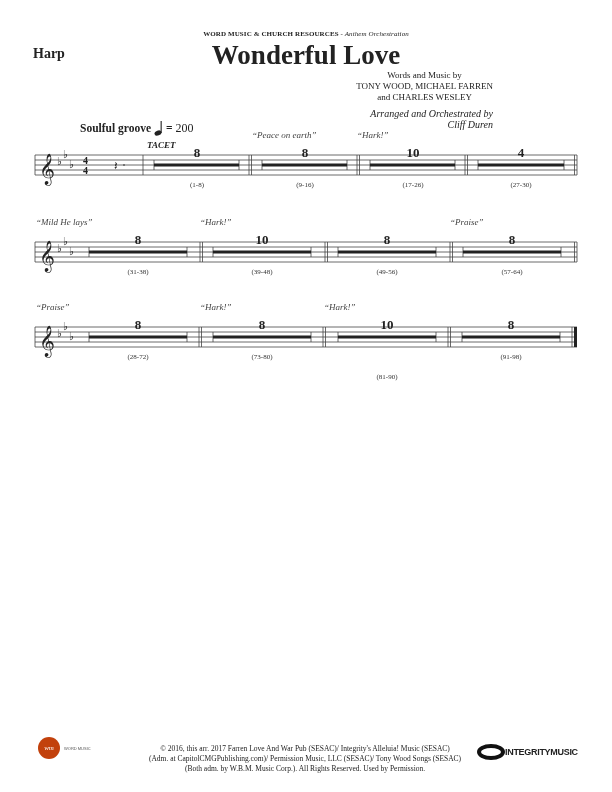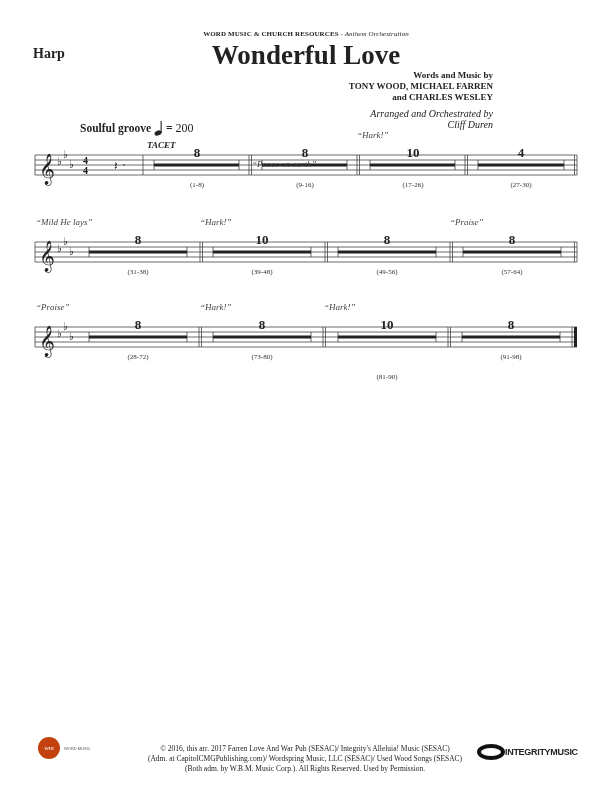--- a/index.html
+++ b/index.html
@@ -2,21 +2,21 @@
 <html><head>
 <meta charset="utf-8">
 <style>
   html, body { margin:0; padding:0; background:#fff; }
   body { width:612px; height:792px; position:relative; overflow:hidden; font-family:"Liberation Serif", serif; color:#222; }
   .abs { position:absolute; }
   .instrument { left:33px; top:46px; font-size:14px; font-weight:bold; }
   .publisher { left:0; width:612px; top:30px; text-align:center; font-size:7px; font-weight:bold; letter-spacing:0.1px; }
   .publisher i { font-weight:normal; }
   .title { left:0; width:612px; top:40px; text-align:center; font-size:27px; font-weight:bold; }
-  .credits { right:119px; top:70px; text-align:right; font-size:9px; font-weight:bold; line-height:11px; }
+  .credits { right:119px; top:70px; text-align:center; font-size:9px; font-weight:normal; line-height:11px; }
   .arranger { right:119px; top:108px; text-align:right; font-size:10px; font-style:italic; line-height:11px; }
   .tempo { left:80px; top:120px; font-size:11.5px; font-weight:bold; display:flex; align-items:center; gap:3px; }
   .tempo .num { font-weight:normal; font-size:12px; }
   .cue { font-size:9px; font-style:italic; color:#444; }
   .tacet { font-size:9px; font-style:italic; font-weight:bold; }
   .staff svg { position:absolute; left:0; top:0; }
   .mnum { font-size:13px; font-weight:bold; text-align:center; }
   .range { font-size:7px; text-align:center; color:#333; }
   .copyright { left:130px; width:350px; top:744px; font-size:7.5px; text-align:center; line-height:10px; }
   .logo-left { left:38px; top:737px; display:flex; align-items:center; gap:4px; }
@@ -93,21 +93,21 @@
       </g>
     <g font-family="Liberation Serif, serif" font-size="10" font-weight="bold" fill="#222">
         <text x="83" y="164">4</text>
         <text x="83" y="174">4</text>
       </g>
     <text x="114" y="170" font-family="DejaVu Sans, sans-serif" font-size="12" fill="#222">𝄽</text>
     <circle cx="124" cy="165" r="0.8" fill="#222"></circle>
   </svg>
 </div>
 <div class="abs tacet" style="left:147px;top:140px;">TACET</div>
-<div class="abs cue" style="left:252px;top:130px;margin-top:29px;">“Peace on earth”</div>
+<div class="abs cue" style="left:252px;top:130px;">“Peace on earth”</div>
 <div class="abs cue" style="left:357px;top:130px;">“Hark!”</div>
 <div class="abs mnum" style="left:177px;width:40px;top:145px;">8</div>
 <div class="abs mnum" style="left:285px;width:40px;top:145px;">8</div>
 <div class="abs mnum" style="left:393px;width:40px;top:145px;">10</div>
 <div class="abs mnum" style="left:501px;width:40px;top:145px;">4</div>
 <div class="abs range" style="left:172px;width:50px;top:181px;">(1-8)</div>
 <div class="abs range" style="left:280px;width:50px;top:181px;">(9-16)</div>
 <div class="abs range" style="left:388px;width:50px;top:181px;">(17-26)</div>
 <div class="abs range" style="left:496px;width:50px;top:181px;">(27-30)</div>
 
@@ -214,19 +214,19 @@
 <div class="abs range" style="left:237px;width:50px;top:353px;">(73-80)</div>
 <div class="abs range" style="left:362px;width:50px;top:373px;">(81-90)</div>
 <div class="abs range" style="left:486px;width:50px;top:353px;">(91-98)</div>
 
 <div class="abs logo-left">
   <div class="circle">wm</div>
   <div class="txt">WORD MUSIC</div>
 </div>
 <div class="abs copyright">
   <div>© 2016, this arr. 2017 Farren Love And War Pub (SESAC)/ Integrity's Alleluia! Music (SESAC)</div>
-  <div>(Adm. at CapitolCMGPublishing.com)/ Wordspring Music, LLC (SESAC)/ Used Wood Songs (SESAC)</div>
+  <div>(Adm. at CapitolCMGPublishing.com)/ Permission Music, LLC (SESAC)/ Tony Wood Songs (SESAC)</div>
   <div>(Both adm. by W.B.M. Music Corp.). All Rights Reserved. Used by Permission.</div>
 </div>
 <div class="abs logo-right">
   <div class="ring"></div>
   <div class="txt">INTEGRITYMUSIC</div>
 </div>
 
 </body></html>

